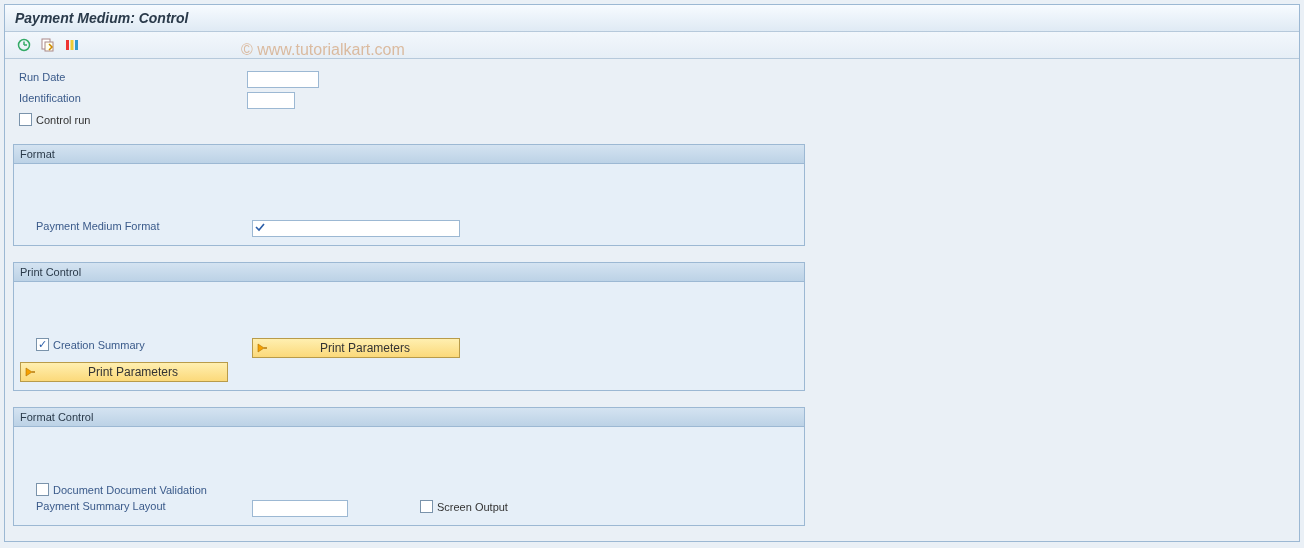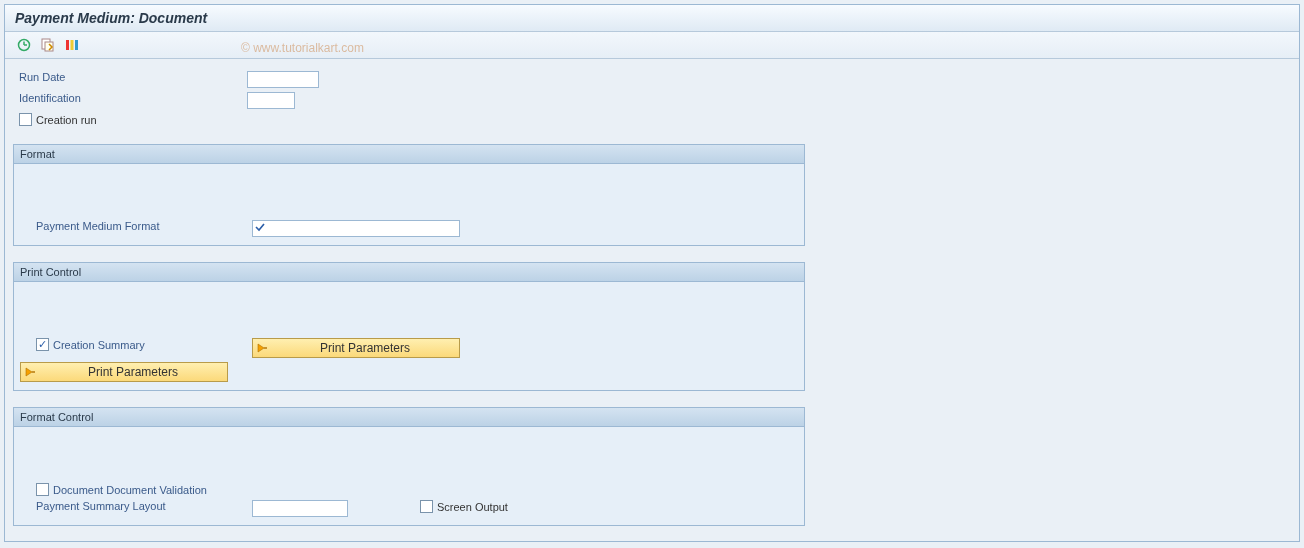--- a/index.html
+++ b/index.html
@@ -124,33 +124,33 @@
   }
   .format-wrap .req-mark {
     position: absolute;
     left: 3px; top: 2px;
     pointer-events: none;
   }
   .watermark {
     position: absolute;
     top: 36px;
     left: 236px;
-    font-size: 12px;
+    font-size: 16px;
     color: rgba(200, 120, 50, 0.45);
     pointer-events: none;
     font-family: Arial, sans-serif;
   }
   .spacer-col { width: 168px; }
 </style>
 </head>
 <body>
 
 <div class="outer">
 
-  <div class="titlebar">Payment Medium: Document</div>
+  <div class="titlebar">Payment Medium: Control</div>
 
   <div class="toolbar">
     <span class="tb-btn">
       <svg width="14" height="14" viewBox="0 0 14 14">
         <circle cx="7" cy="7" r="5.5" fill="none" stroke="#3a6" stroke-width="1.5"></circle>
         <line x1="7" y1="7" x2="7" y2="3.5" stroke="#3a6" stroke-width="1.5"></line>
         <line x1="7" y1="7" x2="10" y2="7" stroke="#3a6" stroke-width="1.5"></line>
       </svg>
     </span>
     <span class="tb-btn">
@@ -177,21 +177,21 @@
       <span class="lbl">Run Date</span>
       <input type="text" class="field w-date" value="" style="">
     </div>
     <div class="row">
       <span class="lbl">Identification</span>
       <input type="text" class="field w-id" value="" style="">
     </div>
     <div class="row">
       <span style="padding-left:4px; display:inline-flex; align-items:center;">
         <span class="chk"></span>
-        <span>Creation run</span>
+        <span>Control run</span>
       </span>
     </div>
 
     <div class="group">
       <div class="group-header">Format</div>
       <div class="group-body">
         <div class="row">
           <span class="lbl lbl-inner">Payment Medium Format</span>
           <span class="format-wrap">
             <input type="text" class="field w-format" style="padding-left: 14px;" value="">

